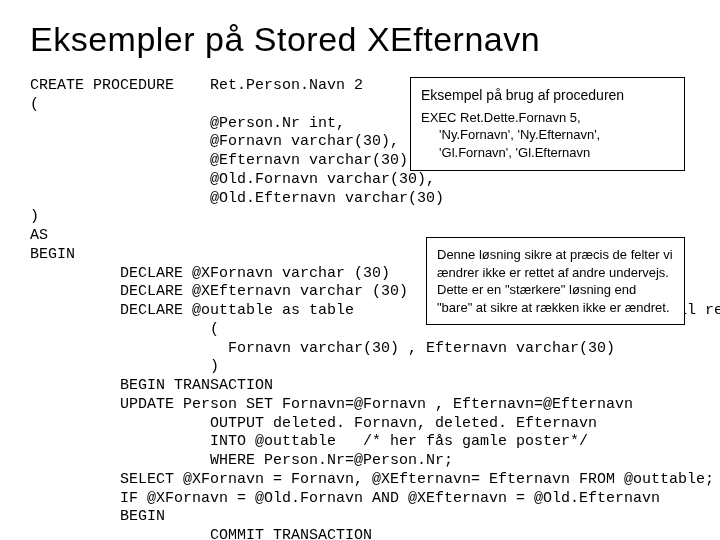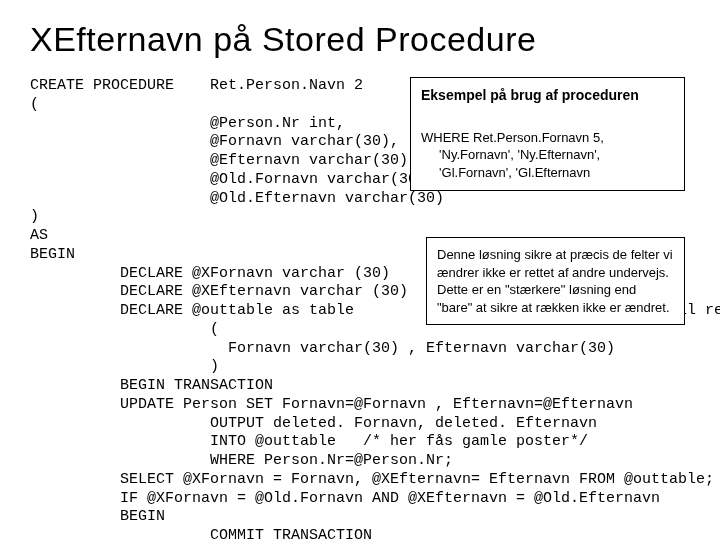--- a/index.html
+++ b/index.html
@@ -3,29 +3,29 @@
 <meta charset="utf-8">
 <style>
   * { margin: 0; padding: 0; box-sizing: border-box; }
   html, body { width: 720px; height: 540px; background: #fff; font-family: Arial, Helvetica, sans-serif; color: #000; }
   .slide { position: relative; width: 720px; height: 540px; padding: 20px 30px; }
   .title { font-size: 34px; font-weight: 400; margin-bottom: 18px; letter-spacing: 0.5px; }
   .content { position: relative; }
   .code { font-size: 15px; line-height: 1.25; white-space: pre; font-family: Liberation Mono, monospace; }
   .box { position: absolute; border: 1px solid #000; padding: 8px 10px; font-size: 13px; line-height: 1.35; background: #fff; }
   .box1 { top: 0px; right: 5px; width: 275px; }
-  .box1 .hdr { font-weight: 700; margin-bottom: 24px; font-size: 14px; }
+  .box1 .hdr { font-weight: 400; margin-bottom: 4px; font-size: 14px; }
   .box1 .exec { margin-left: 0; }
   .box2 { top: 160px; right: 5px; width: 259px; }
 </style>
 </head>
 <body>
 
 <div class="slide">
-  <h1 class="title">XEfternavn på Stored Procedure</h1>
+  <h1 class="title">Eksempler på Stored XEfternavn</h1>
 
   <div class="content">
 
     <pre class="code">CREATE PROCEDURE    Ret.Person.Navn 2
 (
                     @Person.Nr int,
                     @Fornavn varchar(30),
                     @Efternavn varchar(30),
                     @Old.Fornavn varchar(30),
                     @Old.Efternavn varchar(30)
@@ -52,21 +52,21 @@
           ELSE
           BEGIN
                     print 'Roolback da data var ændret før opdatering'
                     ROLLBACK TRANSACTION
                     RETURN 0
           END
 END</pre>
 
     <div class="box box1">
       <div class="hdr">Eksempel på brug af proceduren</div>
-      <div class="exec" style="white-space:pre;">WHERE Ret.Person.Fornavn 5,
+      <div class="exec" style="white-space:pre;">EXEC Ret.Dette.Fornavn 5,
      'Ny.Fornavn', 'Ny.Efternavn',
      'Gl.Fornavn', 'Gl.Efternavn</div>
     </div>
 
     <div class="box box2">
       <div style="white-space:pre-line;">Denne løsning sikre at præcis de felter vi ændrer ikke er rettet af andre undervejs.
 Dette er en "stærkere" løsning end "bare" at sikre at rækken ikke er ændret.</div>
     </div>
 
   </div>

